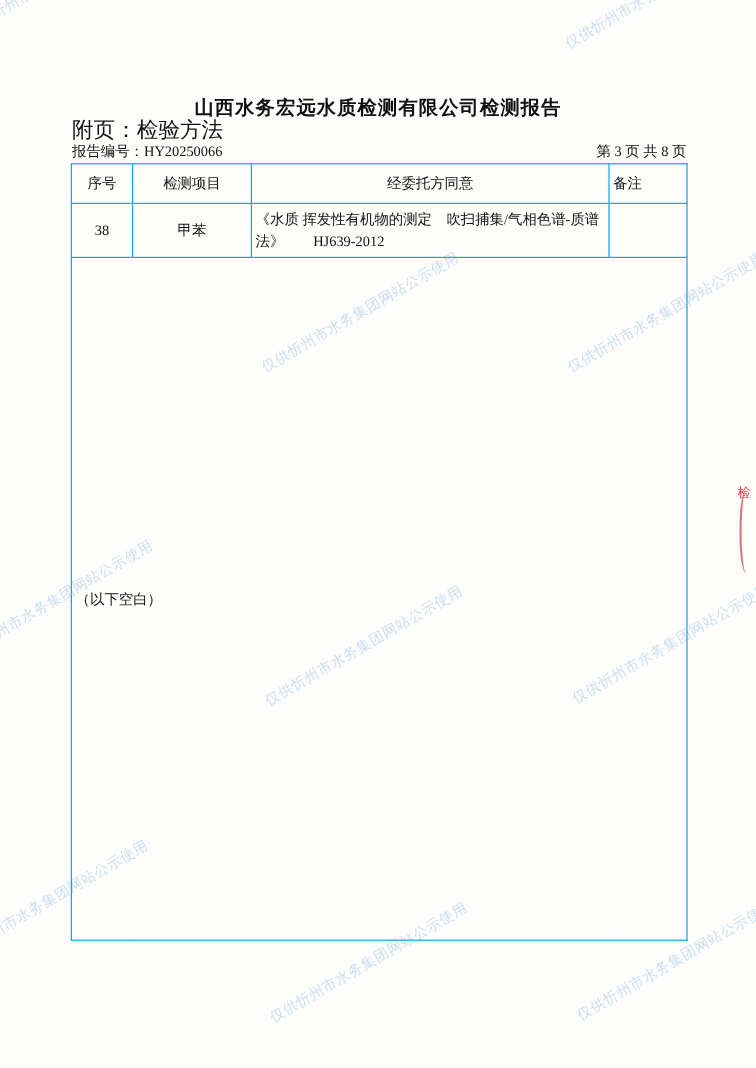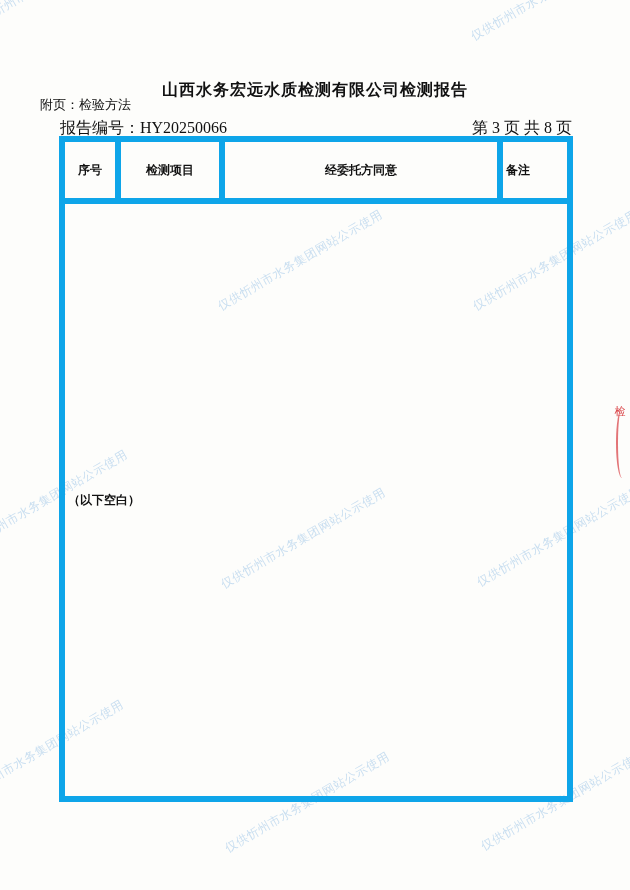--- a/index.html
+++ b/index.html
@@ -51,53 +51,53 @@
     width: 630px;
     text-align: center;
     font-size: 16px;
     font-weight: bold;
     letter-spacing: 1px;
     z-index: 10;
   }
   .sub-line {
     position: absolute;
     top: 96px;
-    left: 40px;
-    font-size: 13px;
+    left: 60px;
+    font-size: 18px;
     z-index: 10;
   }
   .meta-row {
     position: absolute;
     top: 118px;
     left: 60px;
     width: 512px;
     display: flex;
     justify-content: space-between;
-    font-size: 16px;
+    font-size: 12px;
     z-index: 10;
   }
 
   
   .tbl-wrap {
     position: absolute;
     top: 136px;
     left: 59px;
     width: 514px;
     z-index: 10;
   }
   table.report {
     border-collapse: collapse;
     width: 100%;
     table-layout: fixed;
   }
   table.report td, table.report th {
-    border: 6px solid #0ea5e9;
-    font-size: 12px;
-    font-weight: bold;
-    padding: 16px 3px;
+    border: 1px solid #0ea5e9;
+    font-size: 12px;
+    font-weight: normal;
+    padding: 4px 3px;
     vertical-align: middle;
   }
   .col-no    { width: 44px;  text-align: center; }
   .col-item  { width: 92px;  text-align: center; }
   .col-std   { text-align: left; padding-left: 8px; }
   .col-rem   { width: 58px;  text-align: left; }
   thead td { text-align: center; height: 24px; }
   tbody td { height: 30px; }
   .std-cell { line-height: 1.5; }
   .note-cell {
@@ -184,20 +184,26 @@
     <table class="report">
       <thead>
         <tr>
           <td class="col-no">序号</td>
           <td class="col-item">检测项目</td>
           <td class="col-std" style="text-align:center">经委托方同意</td>
           <td class="col-rem">备注</td>
         </tr>
       </thead>
       <tbody>
+        <tr style="height:38px">
+          <td class="col-no">38</td>
+          <td class="col-item">甲苯</td>
+          <td class="col-std std-cell">《水质 挥发性有机物的测定　吹扫捕集/气相色谱-质谱法》　　HJ639-2012</td>
+          <td class="col-rem"></td>
+        </tr>
         <tr>
           <td class="blank-cell" colspan="4">（以下空白）</td>
         </tr>
       </tbody>
     </table>
   </div>
 
   <div class="seal">
     <span class="arc"></span>
     <span>检</span>

